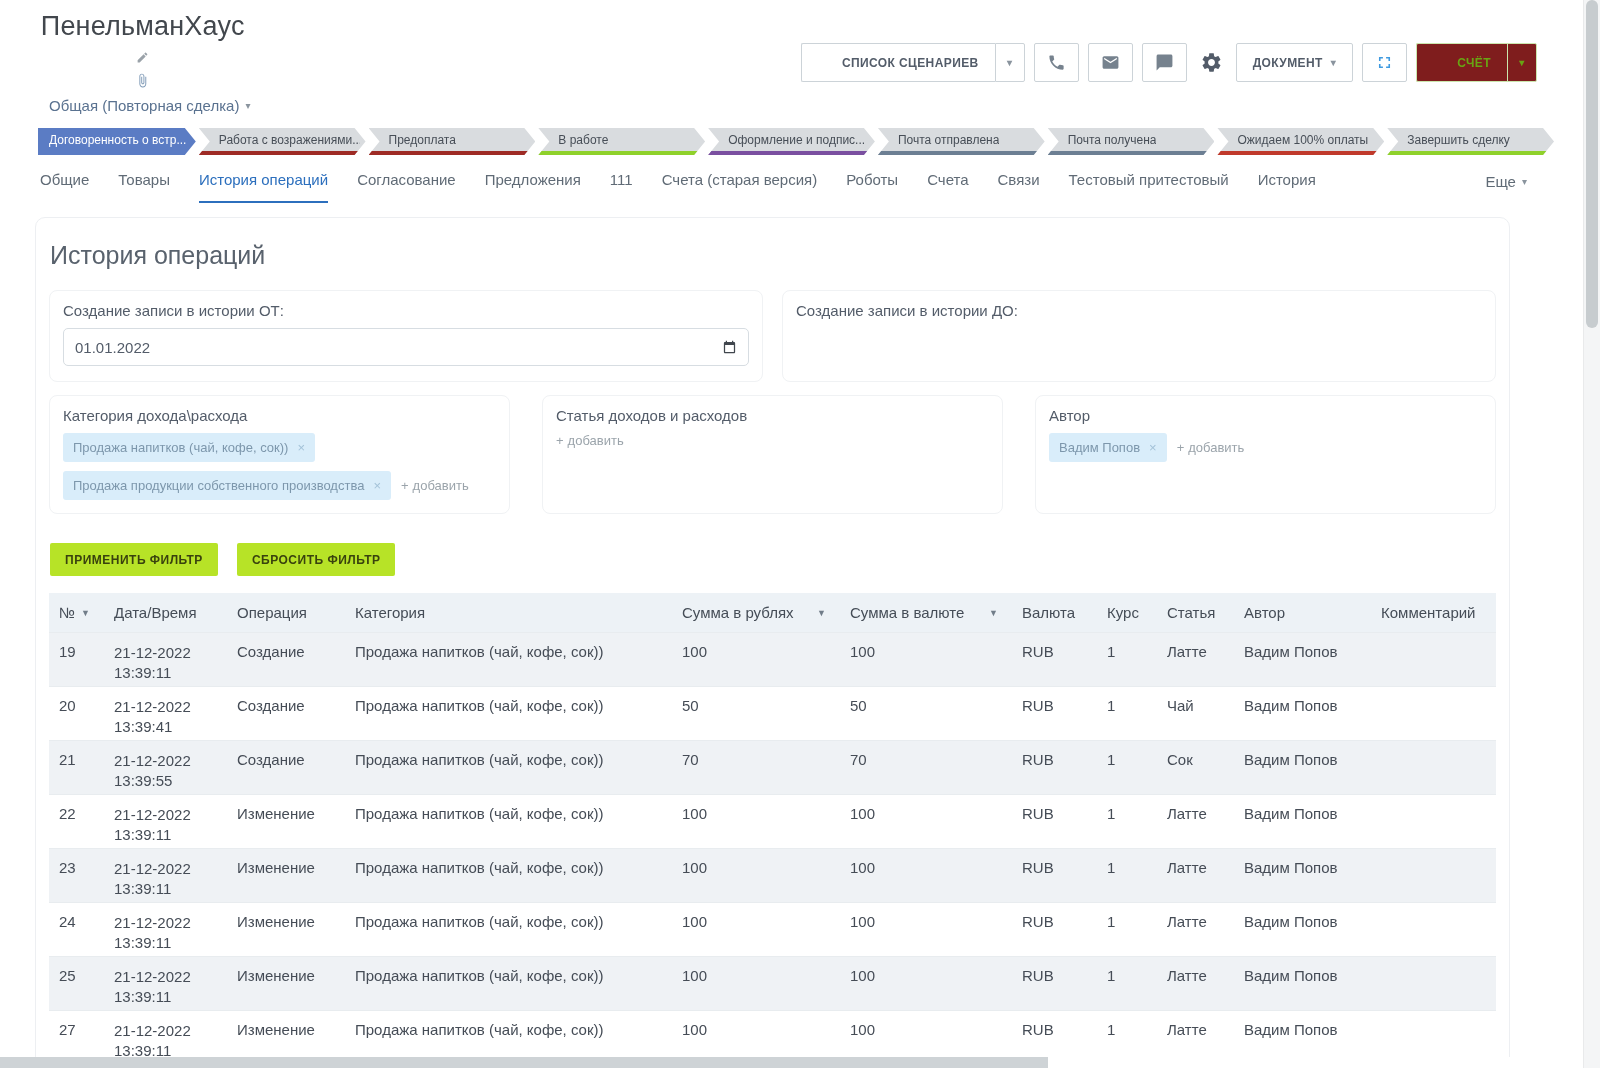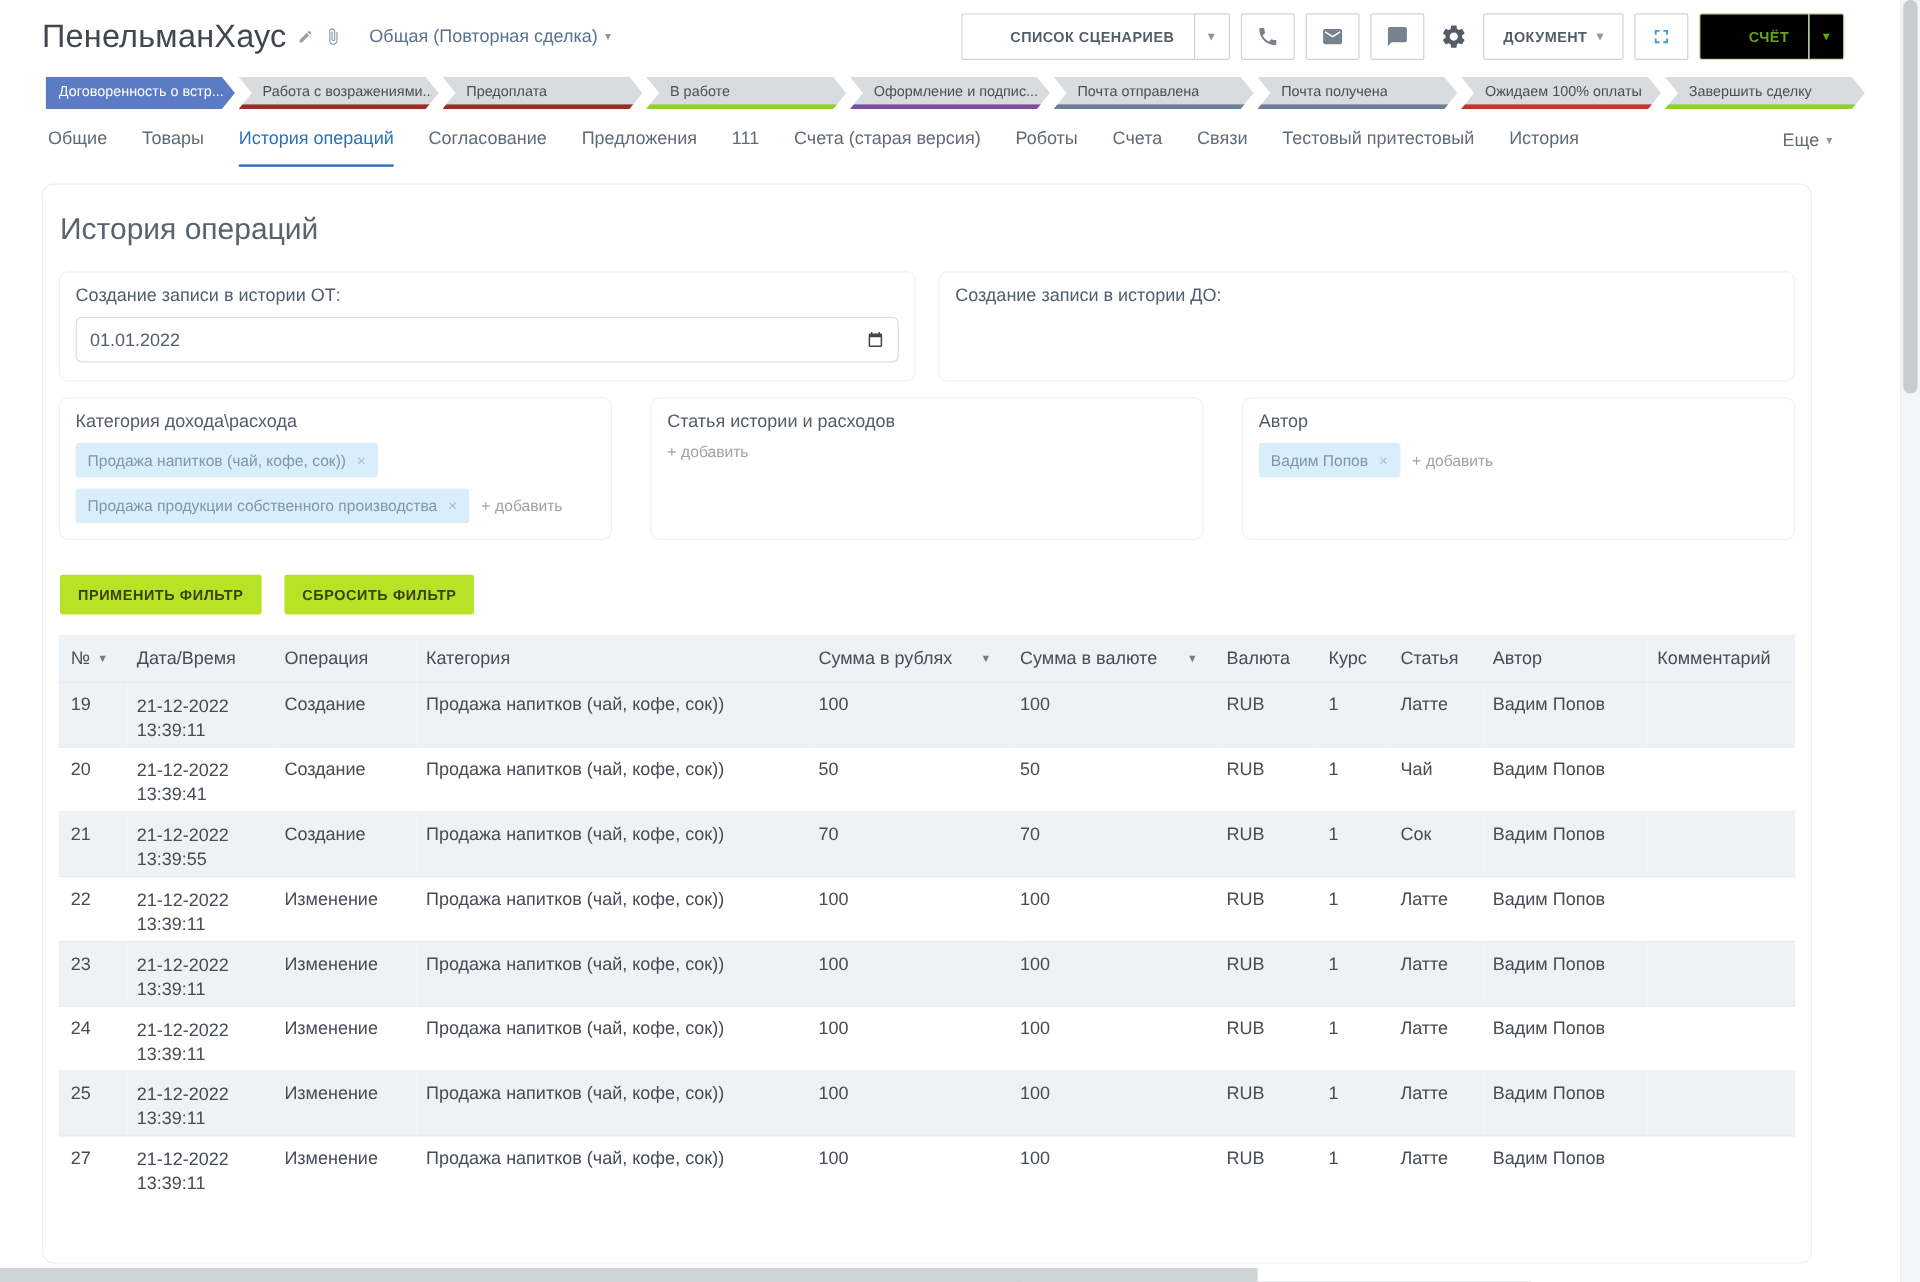--- a/index.html
+++ b/index.html
@@ -2,41 +2,41 @@
 <html style="--accent-blue: #2c6fbd; --stage-active: #5b7cc4; --lime: #b7e327; --chip-bg: #d9edfa; --invoice-green: #69a413;"><head>
 <meta charset="utf-8">
 <style>
   * { box-sizing: border-box; }
   html,body { margin:0; padding:0; width:1600px; height:1068px; overflow:hidden;
     background:#fff; font-family:"Liberation Sans", sans-serif; color:#535c69; }
 
   
   .topbar { display:flex; justify-content:space-between; align-items:center;
     padding:11px 63px 4px 35px; }
-  .title-wrap { display:flex; align-items:center; gap:9px; }
+  .title-wrap { display:flex; align-items:center; gap:9px;flex-direction:column; }
   .title-wrap h1 { font-size:27px; font-weight:400; color:#42474d; margin:0; letter-spacing:.2px; }
   .icn { display:inline-flex; cursor:pointer; }
   .icn svg { width:13px; height:13px; fill:#9aa2a9; }
   .icn.clip svg { width:15px; height:15px; fill:#7e99b6; }
   .pipeline-name { display:flex; align-items:center; gap:6px; font-size:15px;
     color:#5a7290; cursor:pointer; margin-left:14px; }
   .caret { font-size:10px; color:#8a949e; line-height:1; }
   .toolbar { display:flex; align-items:center; gap:9px; }
   .btn { height:39px; background:#fff; border:1px solid #ccd3d8; border-radius:2px;
     color:#535c69; font-family:inherit; font-size:12px; font-weight:600; letter-spacing:.4px;
     padding:0 16px; cursor:pointer; display:inline-flex; align-items:center; justify-content:center; gap:8px; }
   .split { display:inline-flex; }
   .split .btn:first-child { border-right:none; border-radius:2px 0 0 2px;padding-left:40px; }
   .split .caret-seg { width:30px; padding:0; border-radius:0 2px 2px 0; border-left:1px solid #ccd3d8; }
   .icon-btn { width:45px; padding:0; }
   .icon-btn svg { width:19px; height:19px; fill:#76828e; }
   .icon-btn.blue svg { fill:#3f9ae0; }
   .gear { display:inline-flex; margin:0 4px; cursor:pointer; }
   .gear svg { width:23px; height:23px; fill:#535c69; }
-  .green-btn { background:#000000; border-color:#cbe6ad; color:var(--invoice-green,#69a413); font-weight:700; }
+  .green-btn { background:#7f1d1d; border-color:#cbe6ad; color:var(--invoice-green,#69a413); font-weight:700; }
   .split.green .caret-seg { border-left:1px solid #cbe6ad; }
   .green-btn .caret { color:var(--invoice-green,#69a413); }
 
   
   .stages { display:flex; gap:3px; margin:10px 46px 0 35px; height:27px; }
   .stage { flex:1 1 0; min-width:0; position:relative; background:#d9dcdf; color:#474e57;
     font-size:12px; display:flex; align-items:center; padding:0 6px 3px 20px; cursor:pointer;
     clip-path:polygon(0 0, calc(100% - 11px) 0, 100% 50%, calc(100% - 11px) 100%, 0 100%, 11px 50%); }
   .stage span { white-space:nowrap; overflow:hidden; }
   .stage::after { content:""; position:absolute; left:0; right:0; bottom:0; height:4px;
@@ -260,21 +260,21 @@
               <span>Продажа продукции собственного производства</span>
               <span class="x">×</span>
             </span>
             <span class="add-link">
             <span>+</span>
             <span>добавить</span>
           </span>
         </div>
       </div>
       <div class="fbox">
-        <span class="flabel">Статья истории и расходов</span>
+        <span class="flabel">Статья доходов и расходов</span>
         <div class="chips">
           <span class="add-link">
             <span>+</span>
             <span>добавить</span>
           </span>
         </div>
       </div>
       <div class="fbox">
         <span class="flabel">Автор</span>
         <div class="chips">

